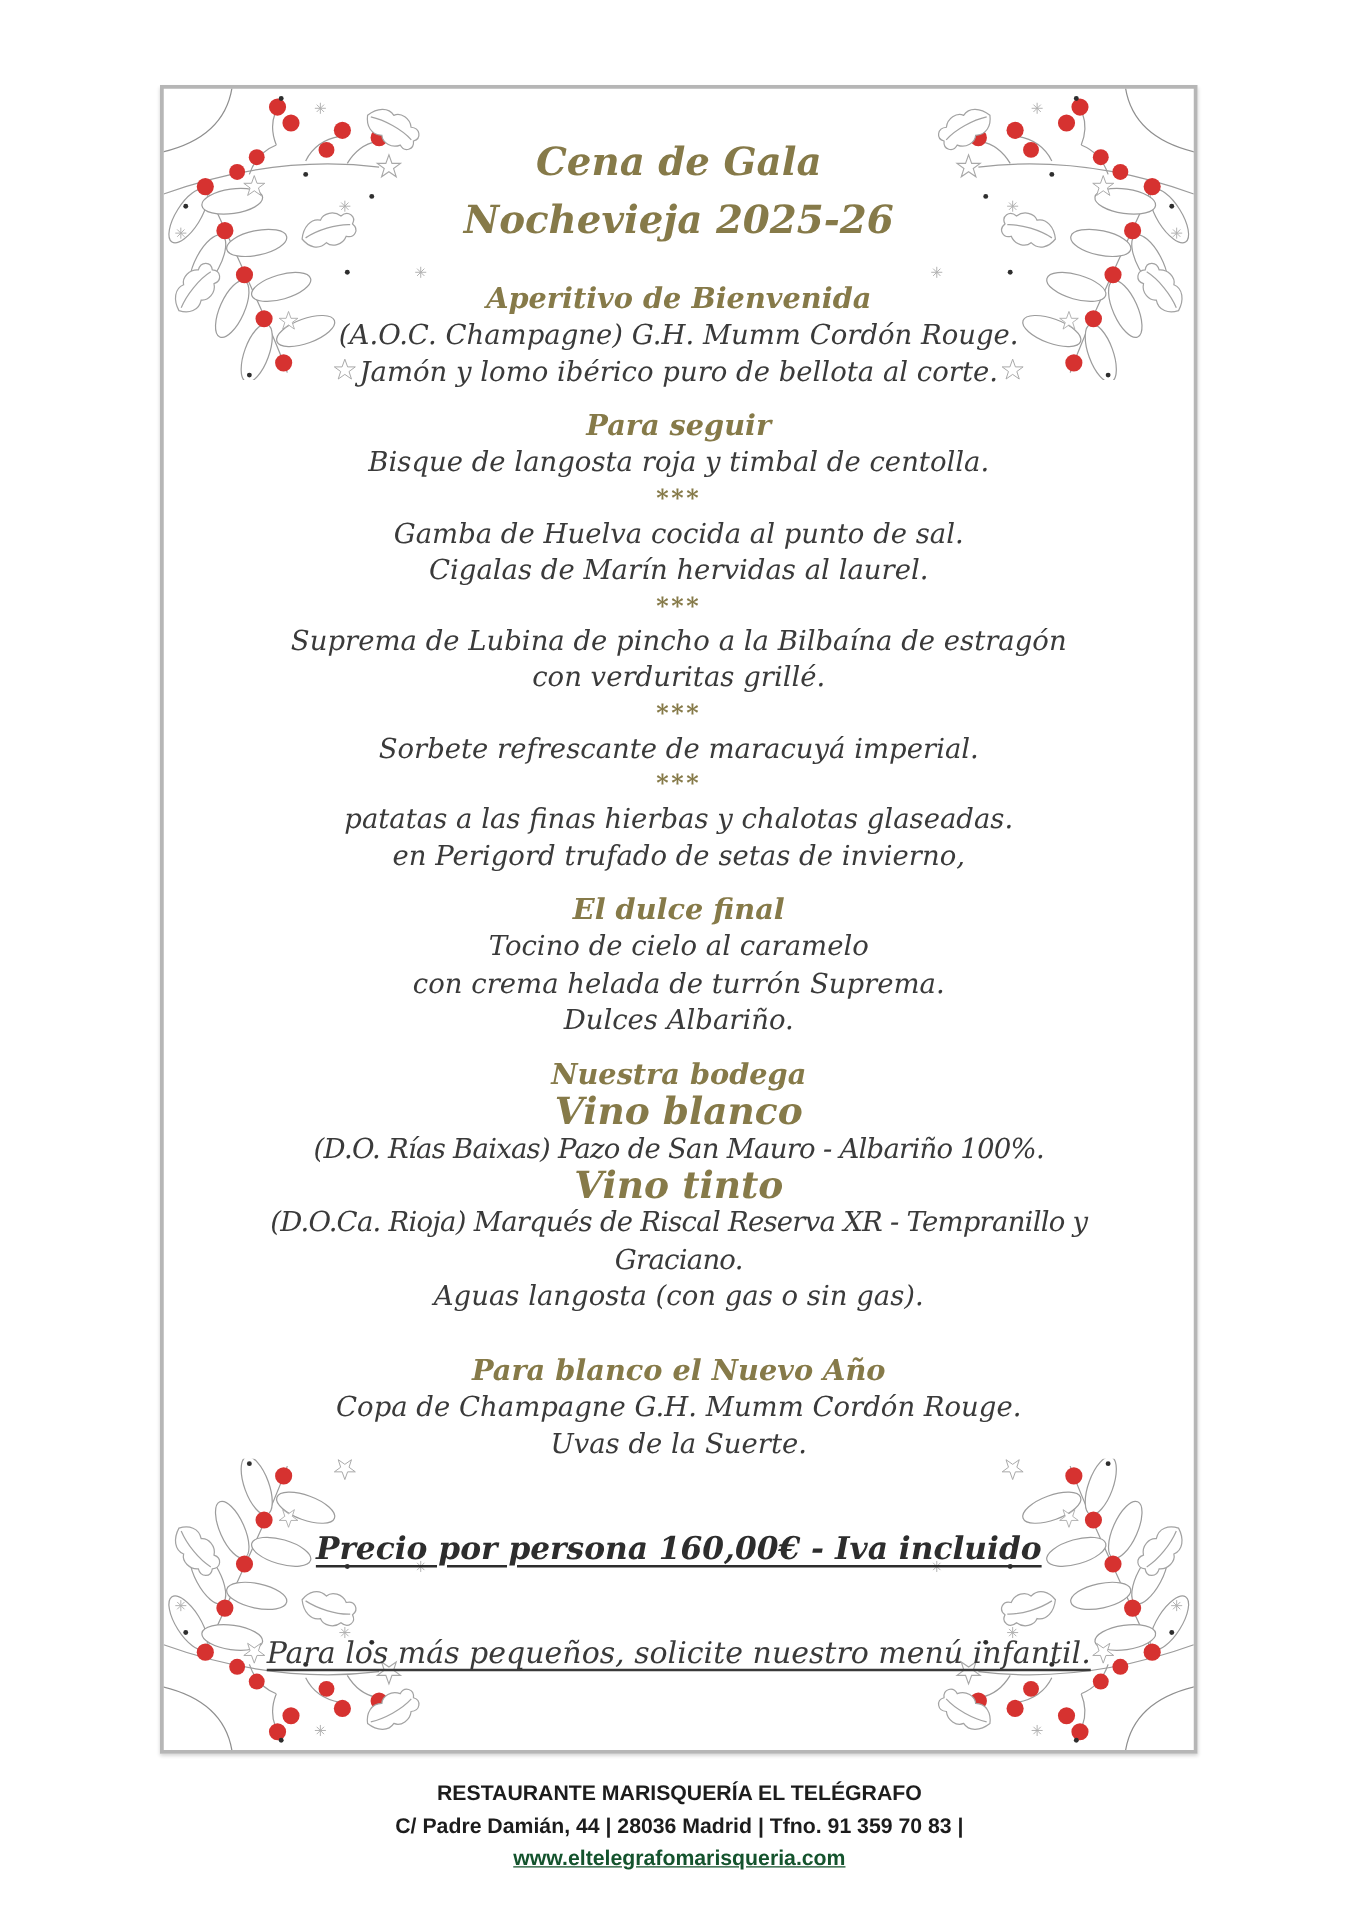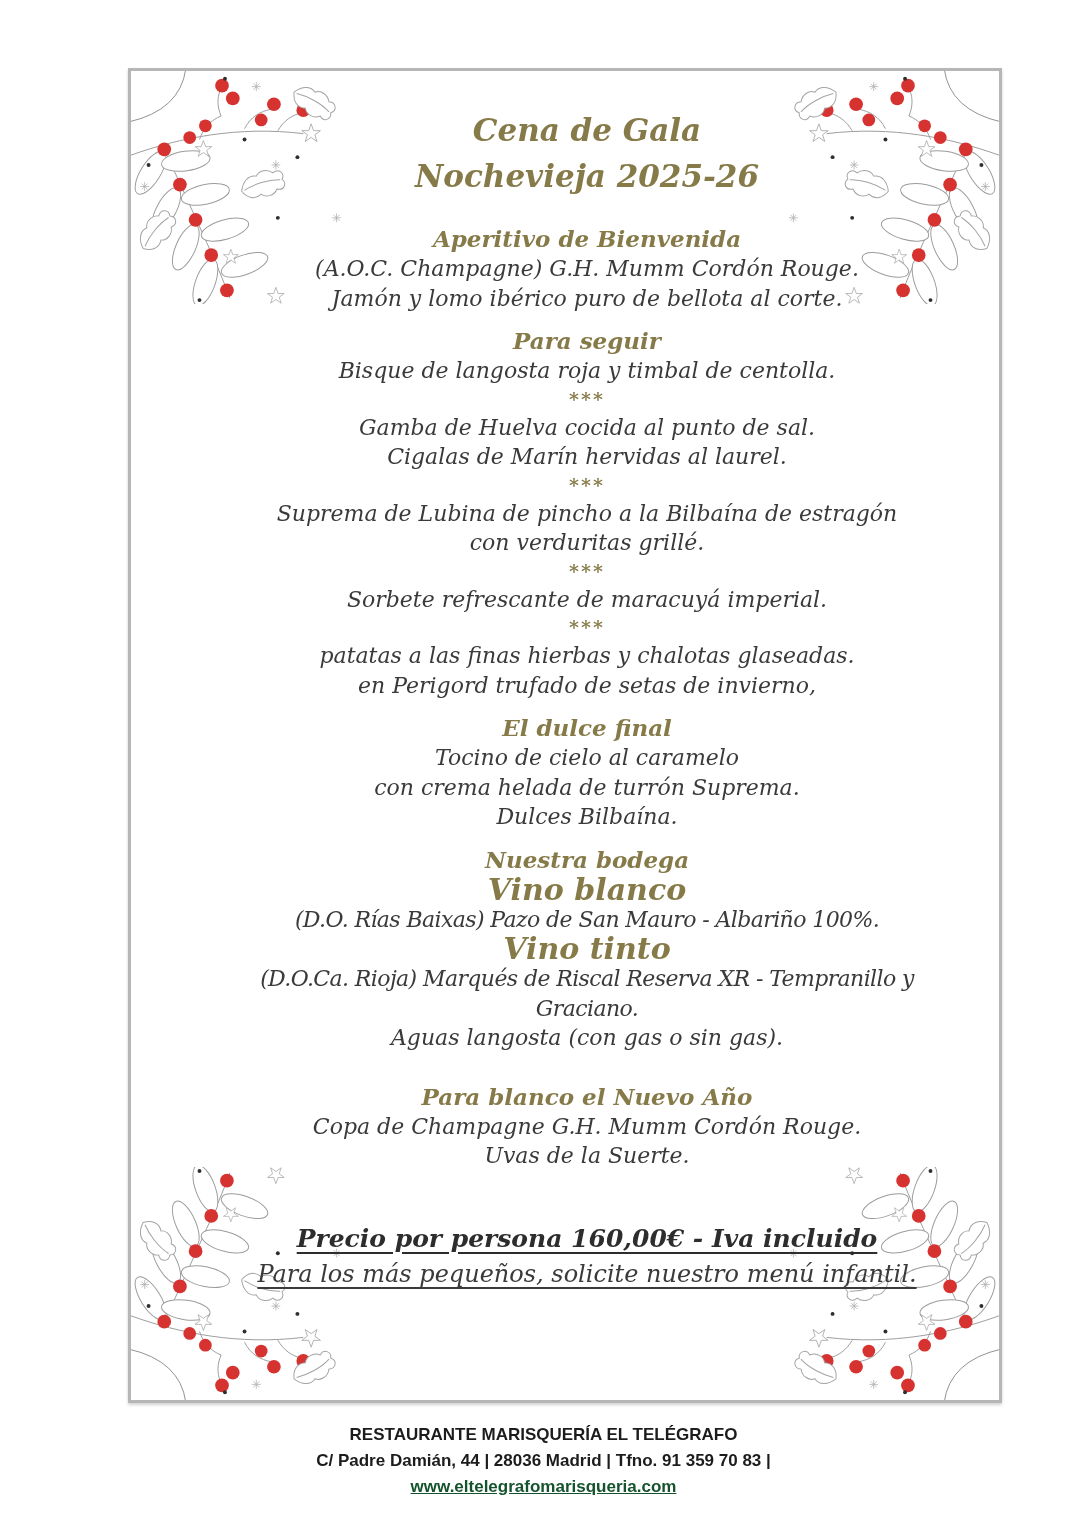--- a/index.html
+++ b/index.html
@@ -4,21 +4,20 @@
 <style>
   html,body { margin:0; padding:0; }
   body {
     width:1087px; height:1536px; background:#ffffff; position:relative;
     font-family:"DejaVu Serif", serif; -webkit-font-smoothing:antialiased;
   }
   .frame {
     position:absolute; left:128px; top:68px; width:824px; height:1329px;
     border:3px solid #b6b6b6; background:#ffffff; overflow:hidden;
     box-shadow:0 2px 3px rgba(0,0,0,.18);
-    padding-left:44px;
   }
   .corner { position:absolute; width:235px; height:235px; z-index:1; pointer-events:none; }
   .corner.tl { top:-2px; left:-2px; }
   .corner.tr { top:-2px; right:-2px; transform:scaleX(-1); }
   .corner.bl { bottom:-2px; left:-2px; transform:scaleY(-1); }
   .corner.br { bottom:-2px; right:-2px; transform:scale(-1,-1); }
   .content {
     position:relative; z-index:2; text-align:center; padding:36px 40px 0 40px;
     color:#3a3a3a; font-style:italic;
   }
@@ -30,21 +29,21 @@
   .line { font-size:22px; line-height:29.5px; }
   .sep { font-size:19px; font-weight:bold; line-height:27px; color:#867a49; letter-spacing:2px; }
   .tight { letter-spacing:-0.6px; }
   .pricing { margin-top:50px; }
   .price-line {
     font-size:25px; font-weight:bold; line-height:36px; color:#2d2d2d;
     text-decoration:underline; text-underline-offset:5px; text-decoration-thickness:2px;
   }
   .kids-line {
     font-size:24px; line-height:34px; color:#3a3a3a;
-    text-decoration:underline; text-underline-offset:5px; text-decoration-thickness:1.5px;
+    text-decoration:underline; text-underline-offset:5px; text-decoration-thickness:1.5px;margin-top:48px;
   }
   .footer {
     position:absolute; top:1422px; left:0; width:100%; text-align:center; z-index:3;
     font-family:"Liberation Sans", sans-serif; font-weight:bold; color:#1c1c1c;
   }
   .footer-line { font-size:17px; line-height:26px; }
   .footer a { color:#14532d; }
 </style>
 </head>
 <body>
@@ -159,21 +158,21 @@
       <div class="line">Sorbete refrescante de maracuyá imperial.</div>
       <div class="sep">***</div>
       <div class="line">patatas a las finas hierbas y chalotas glaseadas.</div>
       <div class="line">en Perigord trufado de setas de invierno,</div>
     </div>
 
     <div class="sec">
       <div class="sec-h">El dulce final</div>
       <div class="line">Tocino de cielo al caramelo</div>
       <div class="line">con crema helada de turrón Suprema.</div>
-      <div class="line">Dulces Bilbaína.</div>
+      <div class="line">Dulces Albariño.</div>
     </div>
 
     <div class="sec">
       <div class="sec-h">Nuestra bodega</div>
       <div class="sub-h">Vino blanco</div>
       <div class="line tight">(D.O. Rías Baixas) Pazo de San Mauro - Albariño 100%.</div>
       <div class="sub-h">Vino tinto</div>
       <div class="line tight">(D.O.Ca. Rioja) Marqués de Riscal Reserva XR - Tempranillo y Graciano.</div>
       <div class="line">Aguas langosta (con gas o sin gas).</div>
     </div>

